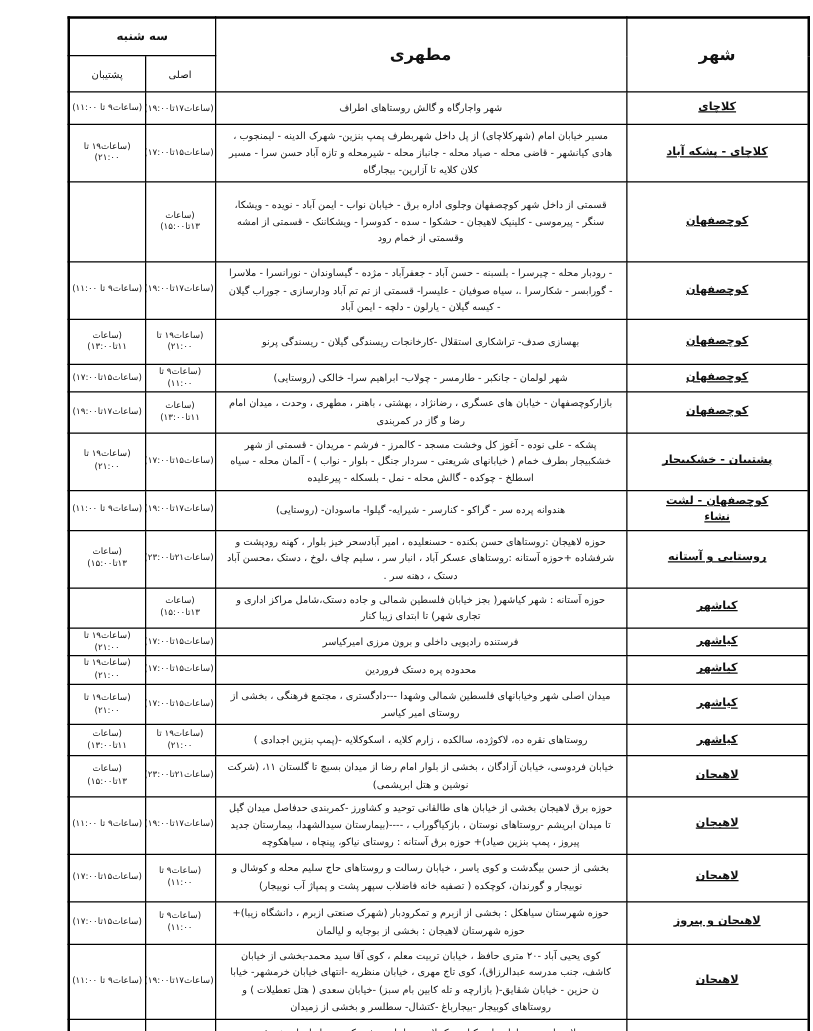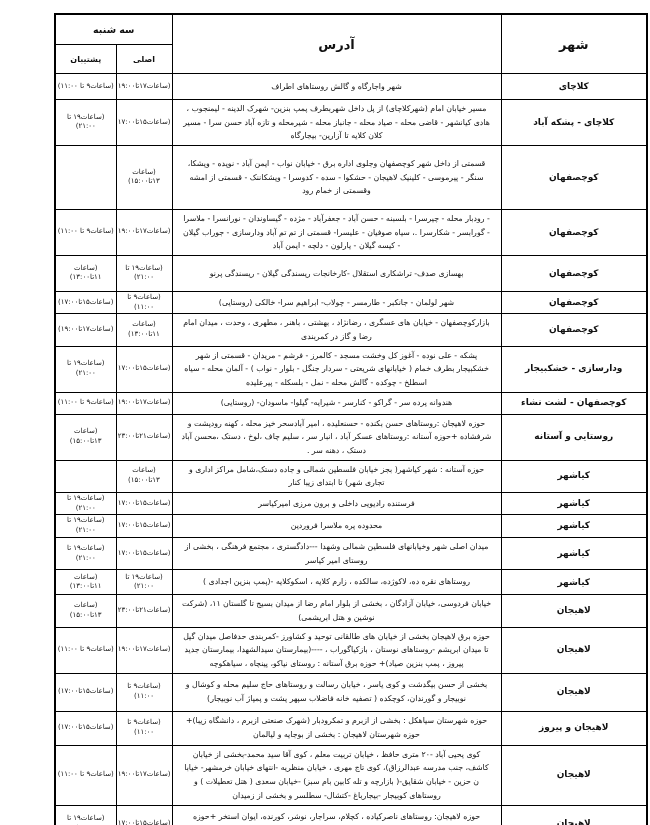--- a/index.html
+++ b/index.html
@@ -16,40 +16,40 @@
   col.c-address{width:329px;}
   col.c-main{width:56px;}
   col.c-backup{width:61px;}
   th,td{
     border:1.5px solid #000;text-align:center;vertical-align:middle;
     overflow:hidden;
   }
   table{border:2px solid #000;}
   th.hdr-big{font-size:13px;font-weight:bold;letter-spacing:0.5px;}
   th.hdr-day{font-size:9.5px;font-weight:bold;height:27px;text-align:center;}
-  th.hdr-sub{font-size:8px;font-weight:bold;height:26px;}
-  td.city{font-size:9px;font-weight:bold;padding:2px 8px;line-height:1.5;}
+  th.hdr-sub{font-size:8px;font-weight:normal;height:26px;}
+  td.city{font-size:9px;font-weight:bold;padding:2px 20px;line-height:1.5;text-decoration:underline;}
   td.address{font-size:7.8px;padding:2px 9px;line-height:1.75;}
   td.time{font-size:7px;padding:1px 1px;line-height:1.4;}
 </style>
 </head>
 <body>
 
 <div class="sheet">
   <table>
     <colgroup>
       <col class="c-city">
       <col class="c-address">
       <col class="c-main">
       <col class="c-backup">
     </colgroup>
     <thead>
       <tr>
         <th class="hdr-big" rowspan="2">شهر</th>
-        <th class="hdr-big" rowspan="2">آدرس</th>
+        <th class="hdr-big" rowspan="2">مطهری</th>
         <th class="hdr-day" colspan="2">سه شنبه</th>
       </tr>
       <tr>
         <th class="hdr-sub">اصلی</th>
         <th class="hdr-sub">پشتیبان</th>
       </tr>
     </thead>
     <tbody id="rows-body">
         <tr style="height: 26px;">
           <td class="city">کلاچای</td>
@@ -87,52 +87,52 @@
           <td class="time">(ساعات۹ تا ۱۱:۰۰)</td>
           <td class="time">(ساعات۱۵تا۱۷:۰۰)</td>
         </tr>
         <tr style="height: 24px;">
           <td class="city">کوچصفهان</td>
           <td class="address">بازارکوچصفهان - خیابان های عسگری ، رضانژاد ، بهشتی ، باهنر ، مطهری ، وحدت ، میدان امام رضا و گاز در کمربندی</td>
           <td class="time">(ساعات ۱۱تا۱۳:۰۰)</td>
           <td class="time">(ساعات۱۷تا۱۹:۰۰)</td>
         </tr>
         <tr style="height: 44px;">
-          <td class="city">ودارسازی - خشکبیجار</td>
+          <td class="city">پشتیبان - خشکبیجار</td>
           <td class="address">پشکه - علی نوده - آغوز کل وخشت مسجد - کالمرز - فرشم - مریدان - قسمتی از شهر خشکبیجار بطرف خمام ( خیابانهای شریعتی - سردار جنگل - بلوار - نواب ) - آلمان محله - سیاه اسطلخ - چوکده - گالش محله - نمل - بلسکله - پیرعلیده</td>
           <td class="time">(ساعات۱۵تا۱۷:۰۰)</td>
           <td class="time">(ساعات۱۹ تا ۲۱:۰۰)</td>
         </tr>
         <tr style="height: 22px;">
           <td class="city">کوچصفهان - لشت نشاء</td>
           <td class="address">هندوانه پرده سر - گراکو - کنارسر - شیرایه- گیلوا- ماسودان- (روستایی)</td>
           <td class="time">(ساعات۱۷تا۱۹:۰۰)</td>
           <td class="time">(ساعات۹ تا ۱۱:۰۰)</td>
         </tr>
         <tr style="height: 42px;">
           <td class="city">روستایی و آستانه</td>
-          <td class="address">حوزه لاهیجان :روستاهای حسن بکنده - حسنعلیده ، امیر آبادسحر خیز محله ، کهنه رودپشت و شرفشاده +حوزه آستانه :روستاهای عسکر آباد ، انبار سر ، سلیم چاف ،لوخ ، دستک ،محسن آباد دستک ، دهنه سر .</td>
+          <td class="address">حوزه لاهیجان :روستاهای حسن بکنده - حسنعلیده ، امیر آبادسحر خیز بلوار ، کهنه رودپشت و شرفشاده +حوزه آستانه :روستاهای عسکر آباد ، انبار سر ، سلیم چاف ،لوخ ، دستک ،محسن آباد دستک ، دهنه سر .</td>
           <td class="time">(ساعات۲۱تا۲۳:۰۰)</td>
           <td class="time">(ساعات ۱۳تا۱۵:۰۰)</td>
         </tr>
         <tr style="height: 27px;">
           <td class="city">کیاشهر</td>
           <td class="address">حوزه آستانه : شهر کیاشهر( بجز خیابان فلسطین شمالی و جاده دستک،شامل مراکز اداری و تجاری شهر) تا ابتدای زیبا کنار</td>
           <td class="time">(ساعات ۱۳تا۱۵:۰۰)</td>
           <td class="time"></td>
         </tr>
         <tr style="height: 22px;">
           <td class="city">کیاشهر</td>
           <td class="address">فرستنده رادیویی داخلی و برون مرزی امیرکیاسر</td>
           <td class="time">(ساعات۱۵تا۱۷:۰۰)</td>
           <td class="time">(ساعات۱۹ تا ۲۱:۰۰)</td>
         </tr>
         <tr style="height: 22px;">
           <td class="city">کیاشهر</td>
-          <td class="address">محدوده پره ملاسرا فروردین</td>
+          <td class="address">محدوده پره دستک فروردین</td>
           <td class="time">(ساعات۱۵تا۱۷:۰۰)</td>
           <td class="time">(ساعات۱۹ تا ۲۱:۰۰)</td>
         </tr>
         <tr style="height: 25px;">
           <td class="city">کیاشهر</td>
           <td class="address">میدان اصلی شهر وخیابانهای فلسطین شمالی وشهدا ---دادگستری ، مجتمع فرهنگی ، بخشی از روستای امیر کیاسر</td>
           <td class="time">(ساعات۱۵تا۱۷:۰۰)</td>
           <td class="time">(ساعات۱۹ تا ۲۱:۰۰)</td>
         </tr>
         <tr style="height: 25px;">

